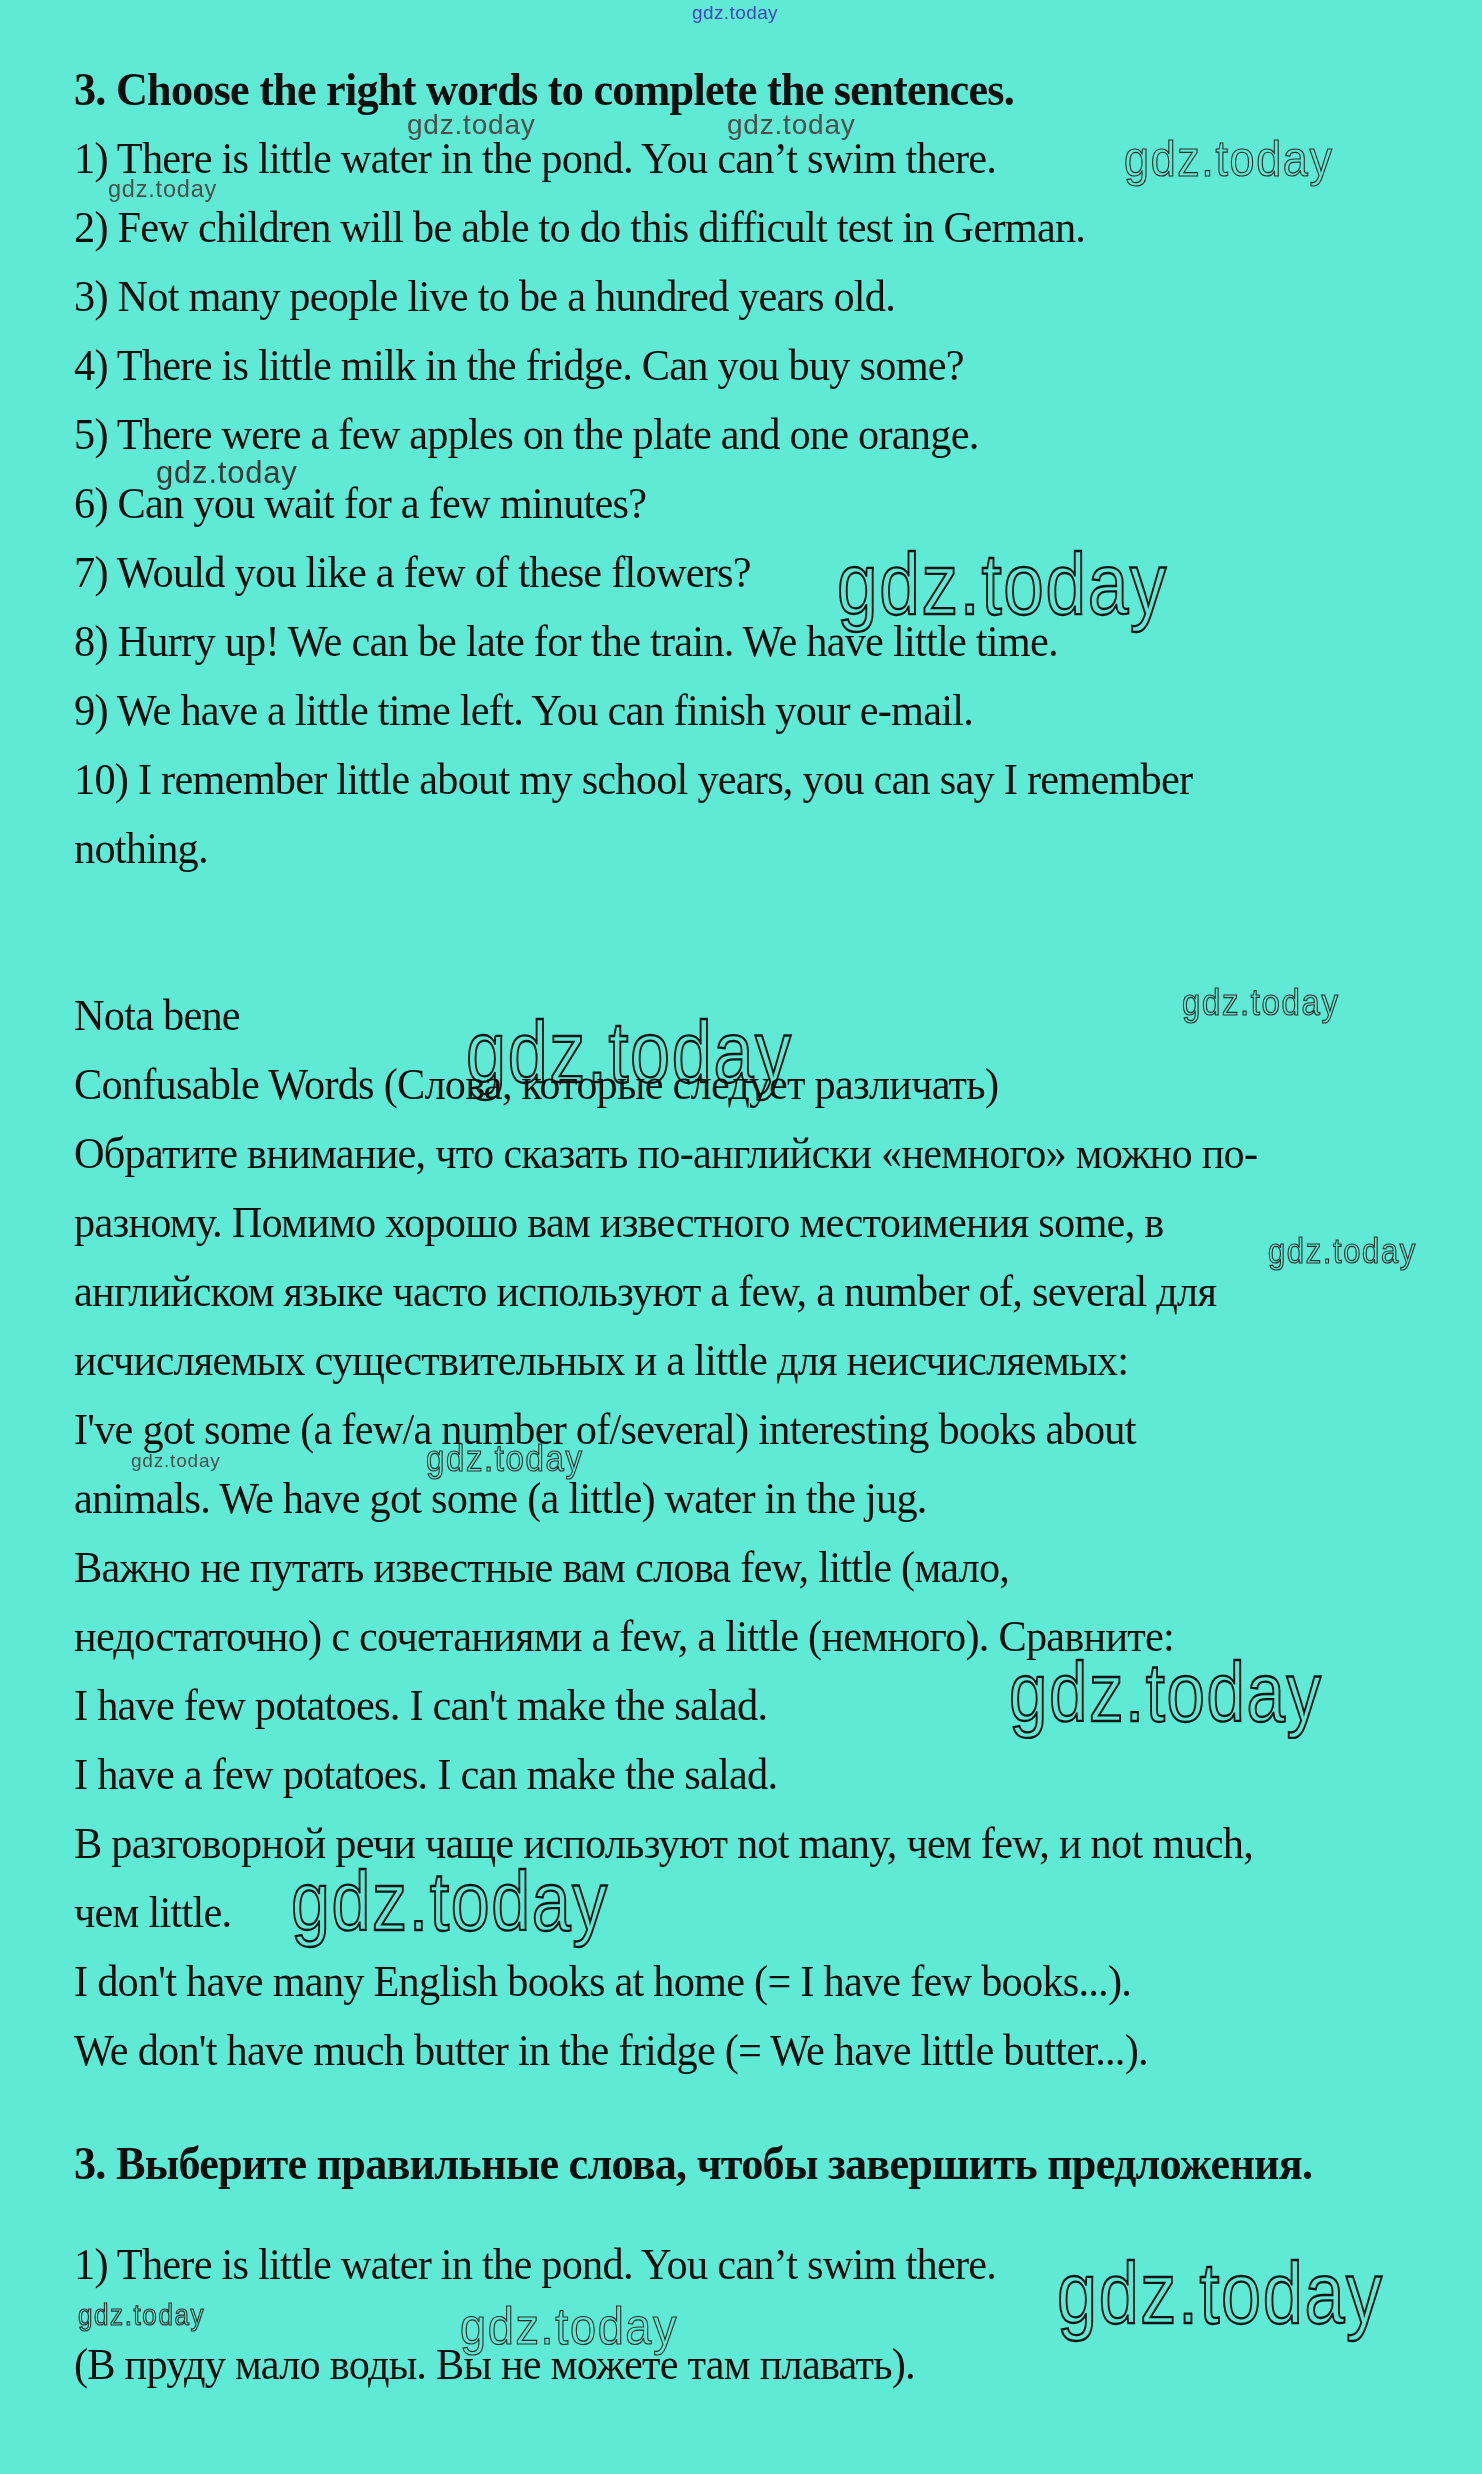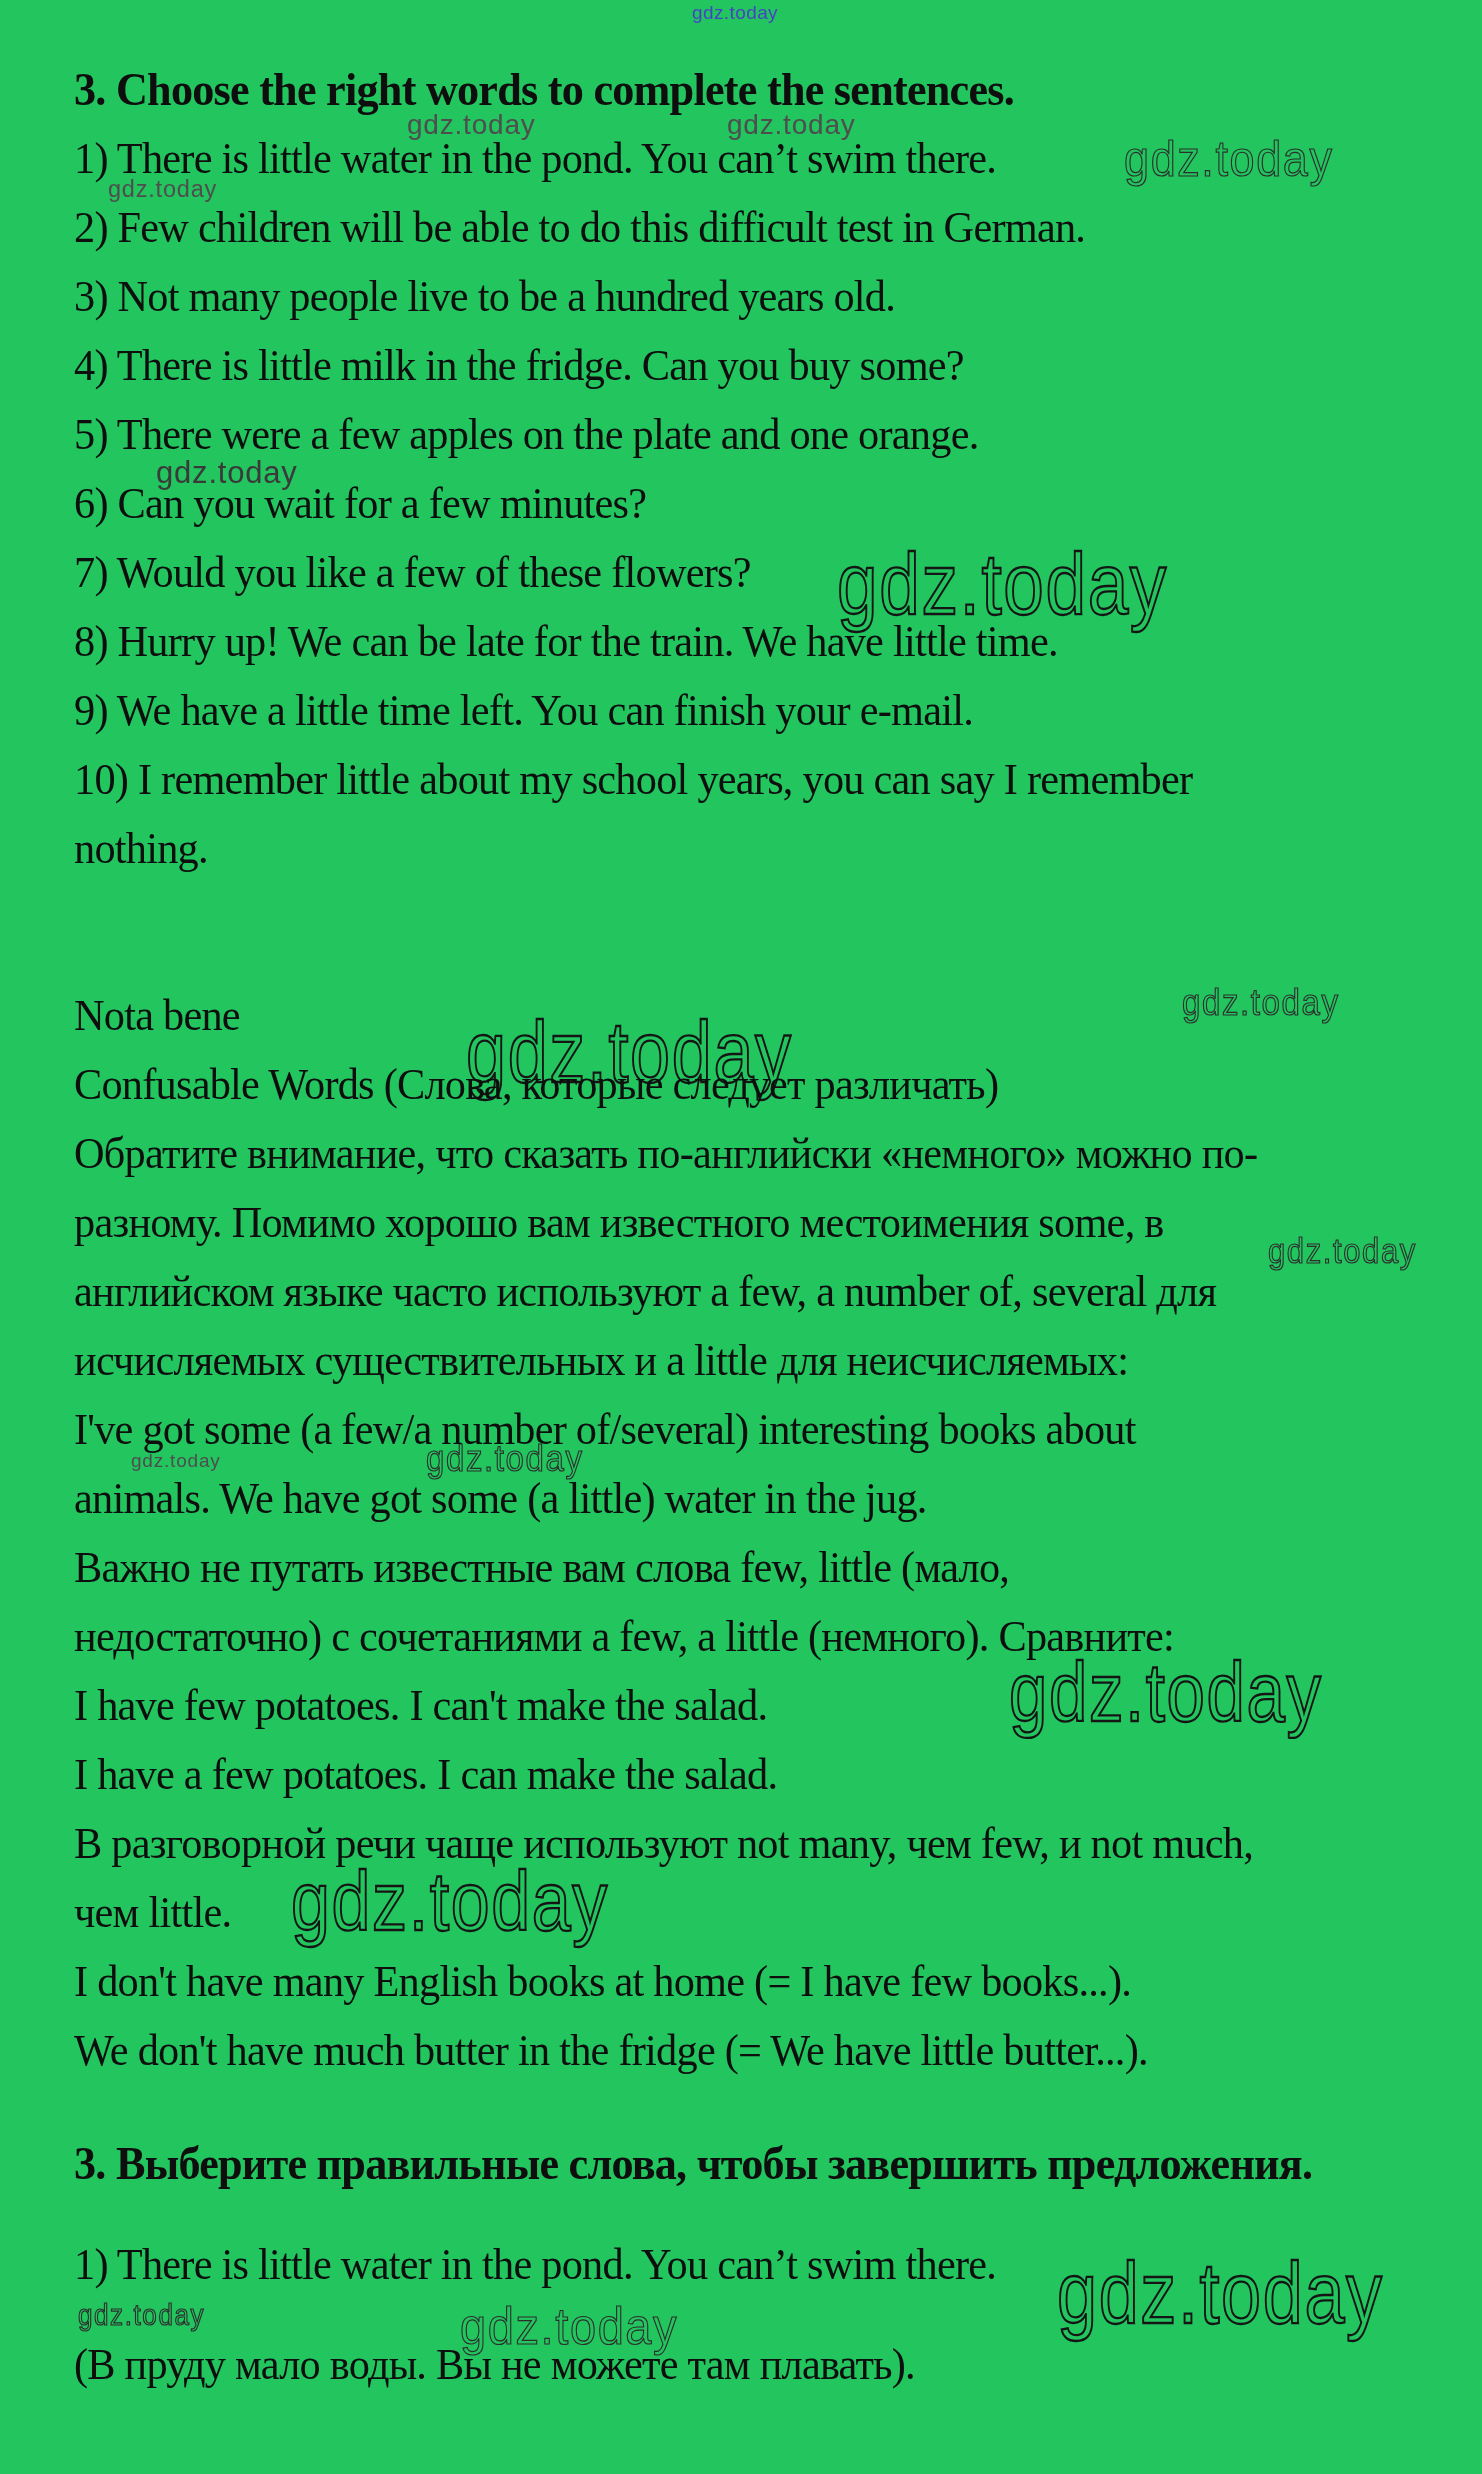--- a/index.html
+++ b/index.html
@@ -1,20 +1,20 @@
 <!DOCTYPE html>
 <html style="font-size:12.5px"><head>
 <meta charset="utf-8">
 <style>
   html,body{margin:0;padding:0;background:#ffffff;}
   .page{
     position:relative;
     width:1483px;
     height:2475px;
-    background:#22c55e;
+    background:#5eead4;
     overflow:hidden;
     font-family:"Liberation Serif", serif;
     color:#0e0e0e;
   }
   
   .block{
     position:absolute;
     left:74px;
     font-size:45px;
     line-height:69px;

